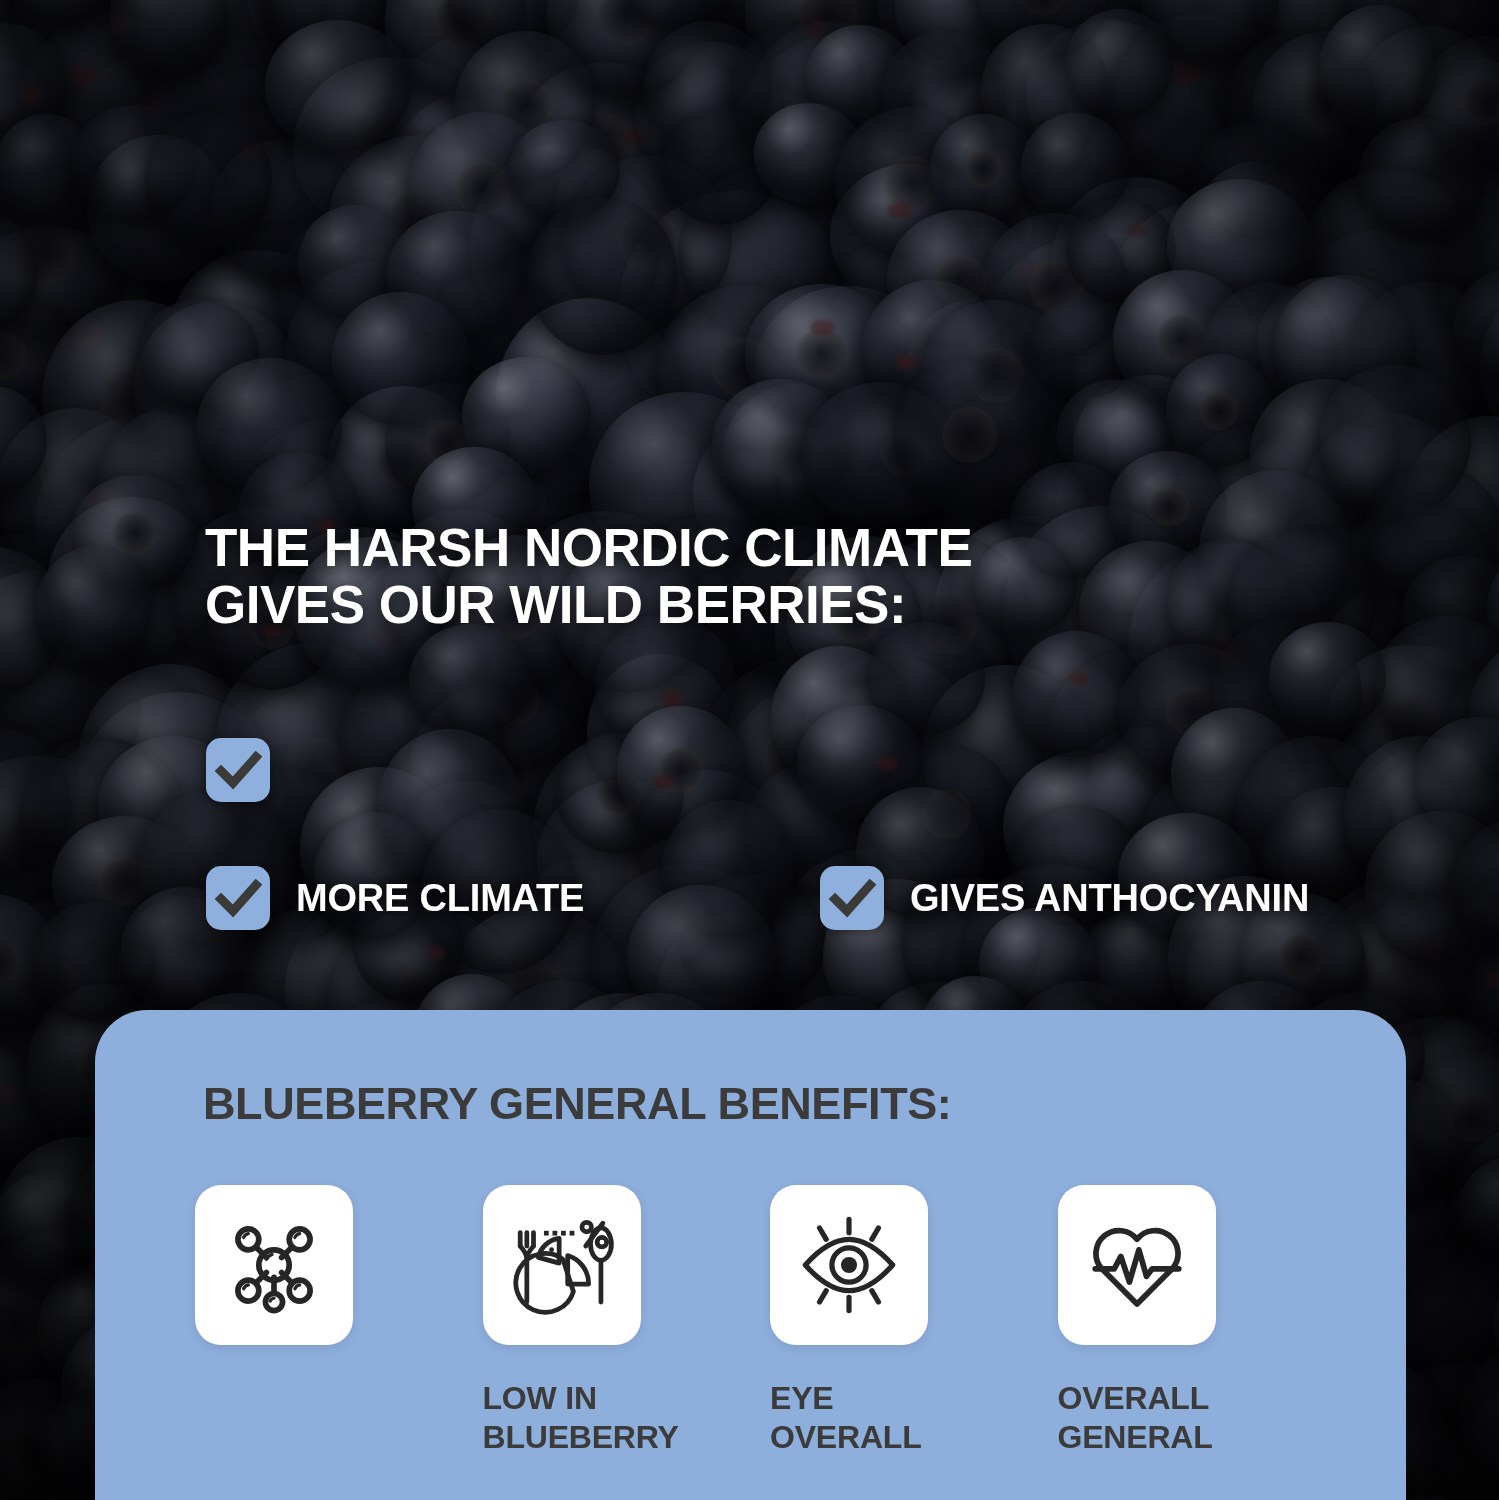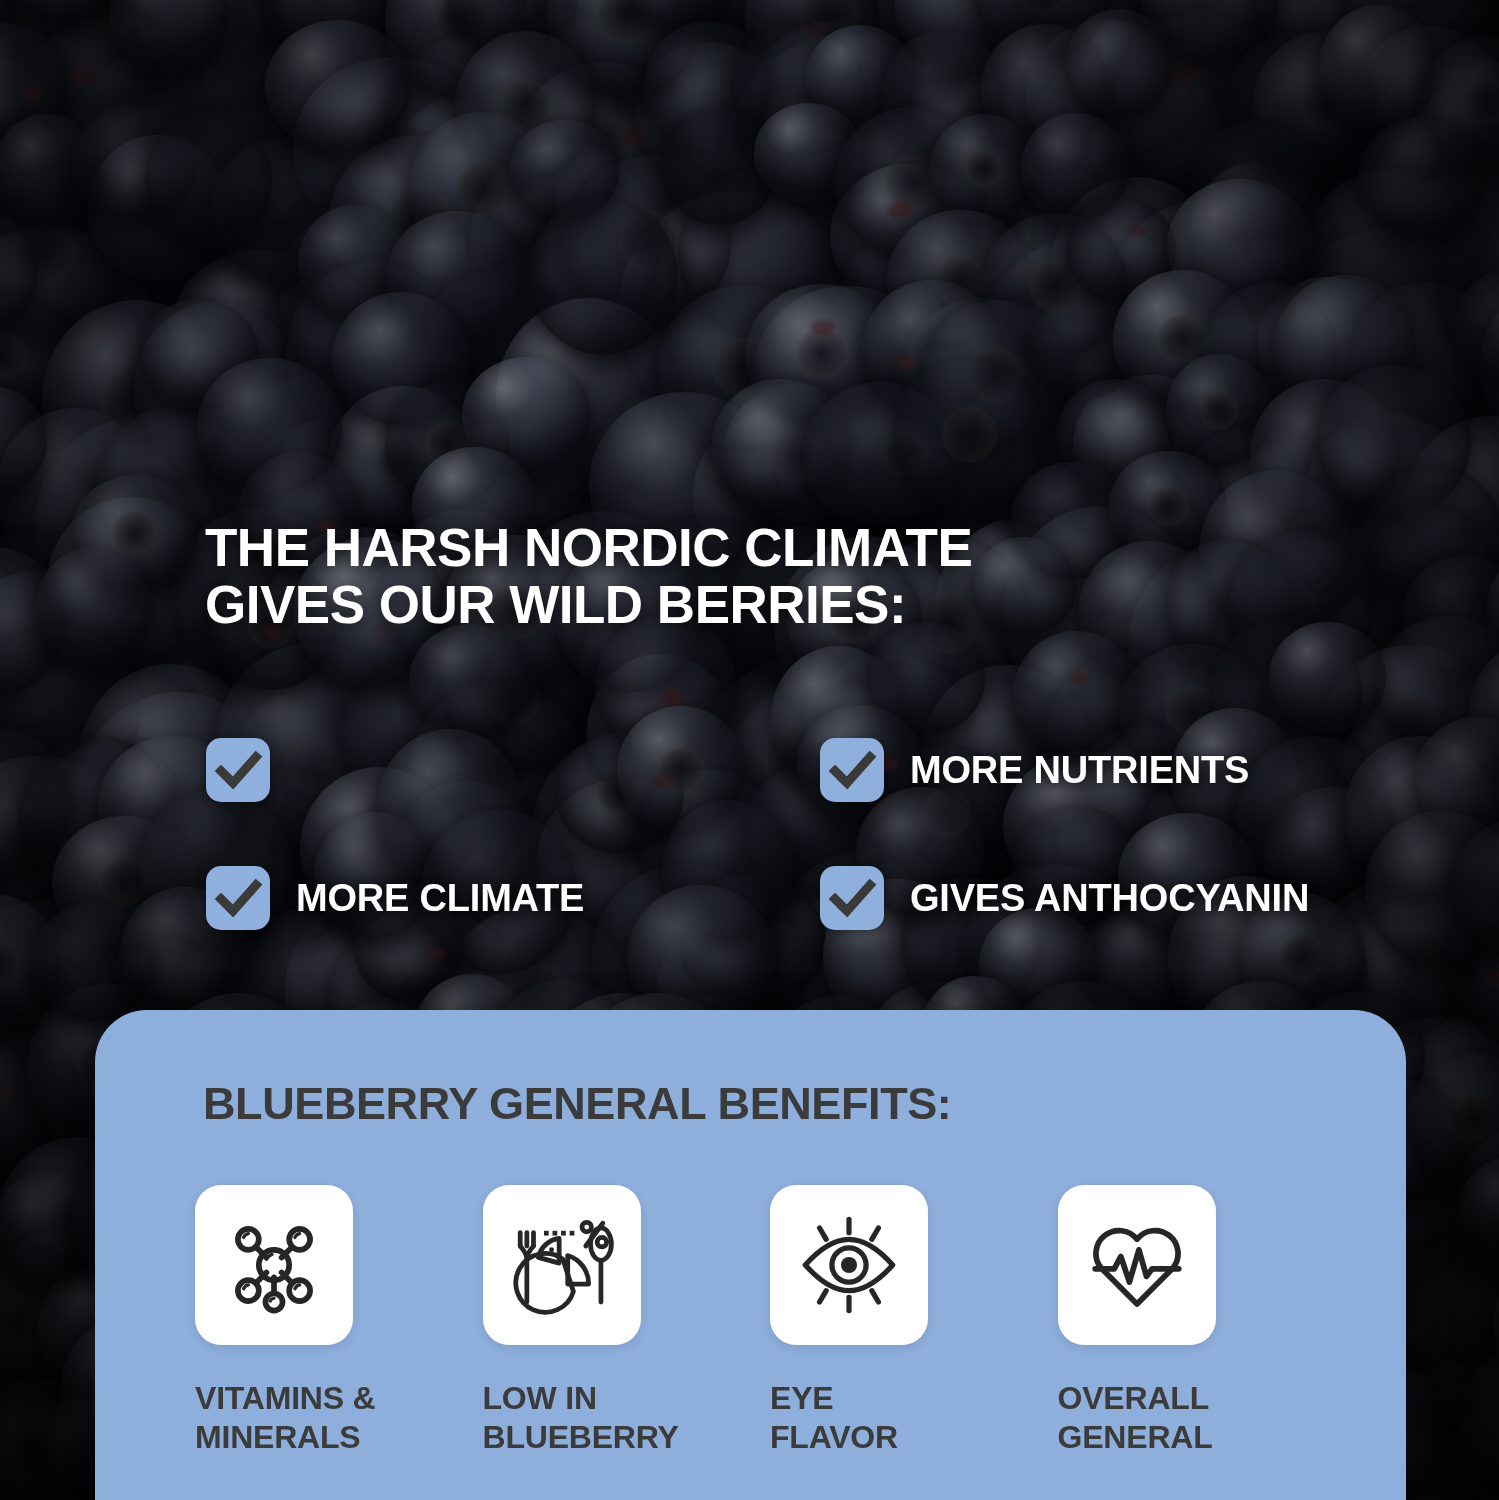--- a/index.html
+++ b/index.html
@@ -989,28 +989,20 @@
 
     <div class="checklist">
 
       <div class="check-row">
         <div class="check-col c1">
           <div class="cbox">
             <svg width="64" height="64" viewBox="0 0 64 64">
               <path d="M15 33 L27 45 L50 19" fill="none" stroke="#3a3a38" stroke-width="9" stroke-linecap="square" stroke-linejoin="miter"></path>
             </svg>
           </div>
-        </div>
-        <div class="check-col c2">
-          <div class="cbox">
-            <svg width="64" height="64" viewBox="0 0 64 64">
-              <path d="M15 33 L27 45 L50 19" fill="none" stroke="#3a3a38" stroke-width="9" stroke-linecap="square" stroke-linejoin="miter"></path>
-            </svg>
-          </div>
-          <div class="check-label">MORE NUTRIENTS</div>
         </div>
       </div>
 
       <div class="check-row">
         <div class="check-col c1">
           <div class="cbox">
             <svg width="64" height="64" viewBox="0 0 64 64">
               <path d="M15 33 L27 45 L50 19" fill="none" stroke="#3a3a38" stroke-width="9" stroke-linecap="square" stroke-linejoin="miter"></path>
             </svg>
           </div>
@@ -1053,22 +1045,20 @@
               <g fill="none" stroke="#262626" stroke-width="3.4" stroke-linecap="round">
                 <path d="M52 54 A10 10 0 0 1 58 49"></path>
                 <path d="M28 31 A7 7 0 0 1 33 27"></path>
                 <path d="M82 31 A7 7 0 0 1 87 27"></path>
                 <path d="M28 85 A7 7 0 0 1 33 81"></path>
                 <path d="M82 85 A7 7 0 0 1 87 81"></path>
                 <path d="M56 98 A5 5 0 0 1 60 95"></path>
               </g>
             </svg>
           </div>
-          <div class="benefit-label">VITAMINS &amp;
-MINERALS</div>
         </div>
 
         <div class="benefit">
           <div class="tile">
             <svg width="114" height="114" viewBox="0 0 120 120">
               <g fill="none" stroke="#262626" stroke-width="5" stroke-linecap="round" stroke-linejoin="round">
 
                 <path d="M16 26 L16 40"></path>
                 <path d="M23 26 L23 40"></path>
                 <path d="M30 26 L30 40"></path>
@@ -1112,21 +1102,21 @@
                 <line x1="60" y1="94" x2="60" y2="108"></line>
                 <line x1="29" y1="21" x2="36" y2="33"></line>
                 <line x1="91" y1="21" x2="84" y2="33"></line>
                 <line x1="29" y1="99" x2="36" y2="87"></line>
                 <line x1="91" y1="99" x2="84" y2="87"></line>
               </g>
               <circle cx="60" cy="60" r="8.5" fill="#262626"></circle>
             </svg>
           </div>
           <div class="benefit-label">EYE
-FLAVOR</div>
+OVERALL</div>
         </div>
 
         <div class="benefit">
           <div class="tile">
             <svg width="114" height="114" viewBox="0 0 120 120">
               <g fill="none" stroke="#262626" stroke-width="6" stroke-linecap="round" stroke-linejoin="round">
                 <path d="M60 101 L22 63 A22 22 0 0 1 60 33 A22 22 0 0 1 98 63 L60 101 Z"></path>
                 <path d="M16 64 L36 64 L43 51 L52 78 L62 44 L70 72 L76 64 L104 64"></path>
               </g>
             </svg>

